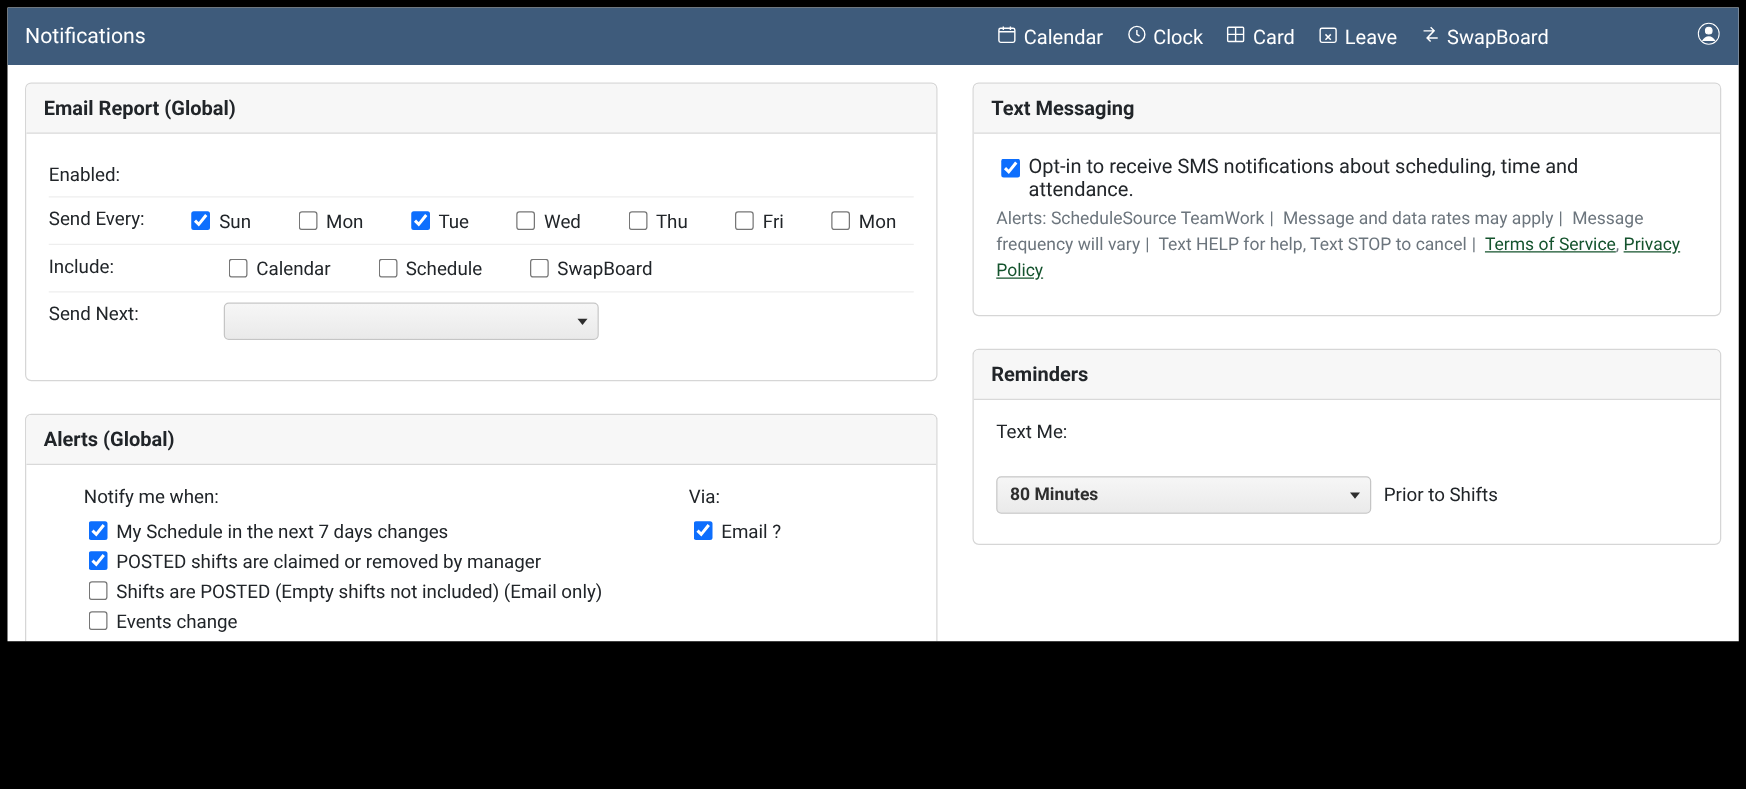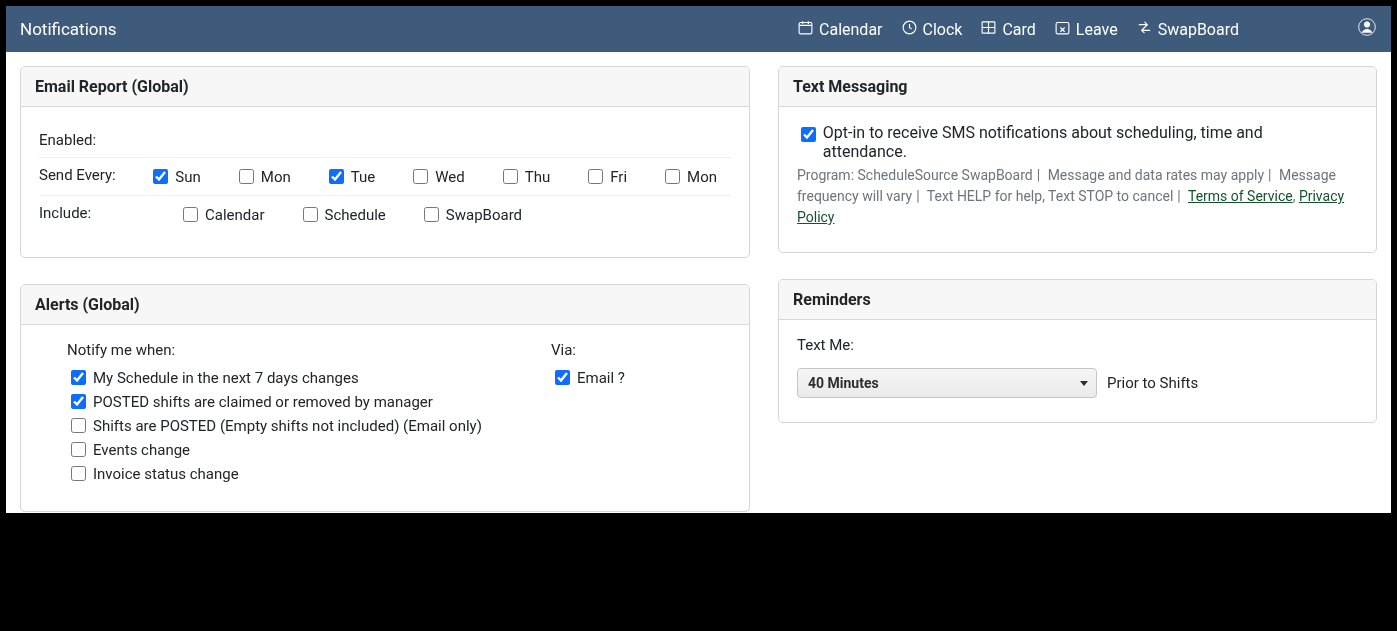--- a/index.html
+++ b/index.html
@@ -131,21 +131,21 @@
   .alerts-cols { display:flex; gap:40px;margin-left:28px; }
   .alerts-left { flex:1; }
   .alerts-right { width:180px; }
   .alerts-heading{ margin-bottom:8px; font-size:15px;}
   .alerts-left .chk, .alerts-right .chk { display:flex; margin:3px 0;}
   .sms-text{ font-size:16px; }
   .sms-info { font-size:14px; color:#6c757d; margin-top:4px; line-height:1.5;}
   .sms-info a{ color:#14532d; text-decoration:underline;}
   .divider{color:#6c757d; padding:0 4px;}
   .text-me-row{display:flex;align-items:center;gap:10px;flex-wrap:wrap;}
-  .text-me-row > span:first-child{width:100%; margin-bottom:4px;}
+  .text-me-row > span:first-child{width:100%; margin-bottom:17px;}
 </style>
 </head>
 <body>
 
 <div class="frame">
   <div class="topbar">
     <div class="topbar-left">Notifications</div>
     <div class="topbar-right">
       <div class="nav-item">
         <span><svg viewBox="0 0 24 24">
@@ -241,20 +241,27 @@
                     <span>Calendar</span>
                   </label>
                 <label class="chk">
                     <input type="checkbox" style="">
                     <span>Schedule</span>
                   </label>
                 <label class="chk">
                     <input type="checkbox" style="">
                     <span>SwapBoard</span>
                   </label>
+              </div>
+              <div class="form-row">
+                <span class="lbl">Send Next:</span>
+                <div class="k-dropdown normal" style="width:300px;">
+                  <span></span>
+                  <span class="k-caret"></span>
+                </div>
               </div>
             </div>
           </div>
 
           <div class="card">
             <div class="card-header">Alerts (Global)</div>
             <div class="card-body">
               <div class="alerts-cols">
                 <div class="alerts-left">
                   <div class="alerts-heading">Notify me when:</div>
@@ -294,37 +301,37 @@
 
         <div class="col-right">
           <div class="card">
             <div class="card-header">Text Messaging</div>
             <div class="card-body">
               <label class="chk sms-text" style="align-items:flex-start;">
                 <input type="checkbox" checked="" style="margin-top: 4px;">
                 <span>Opt-in to receive SMS notifications about scheduling, time and attendance.</span>
               </label>
               <div class="sms-info">
-                <span>Program: ScheduleSource SwapBoard</span><span class="divider">|</span>
+                <span>Alerts: ScheduleSource TeamWork</span><span class="divider">|</span>
                 <span>Message and data rates may apply</span><span class="divider">|</span>
                 <span>Message frequency will vary</span><span class="divider">|</span>
                 <span>Text HELP for help, Text STOP to cancel</span><span class="divider">|</span>
                 <a href="#">Terms of Service</a><span>, </span>
                 <a href="#">Privacy Policy</a>
               </div>
             </div>
           </div>
 
           <div class="card">
             <div class="card-header">Reminders</div>
             <div class="card-body">
               <div class="text-me-row">
                 <span>Text Me:</span>
                 <div class="k-dropdown normal" style="width:300px;font-weight:700;">
-                  <span>40 Minutes</span>
+                  <span>80 Minutes</span>
                   <span class="k-caret"></span>
                 </div>
                 <span>Prior to Shifts</span>
               </div>
             </div>
           </div>
         </div>
       </div>
     </div>
   </div>

